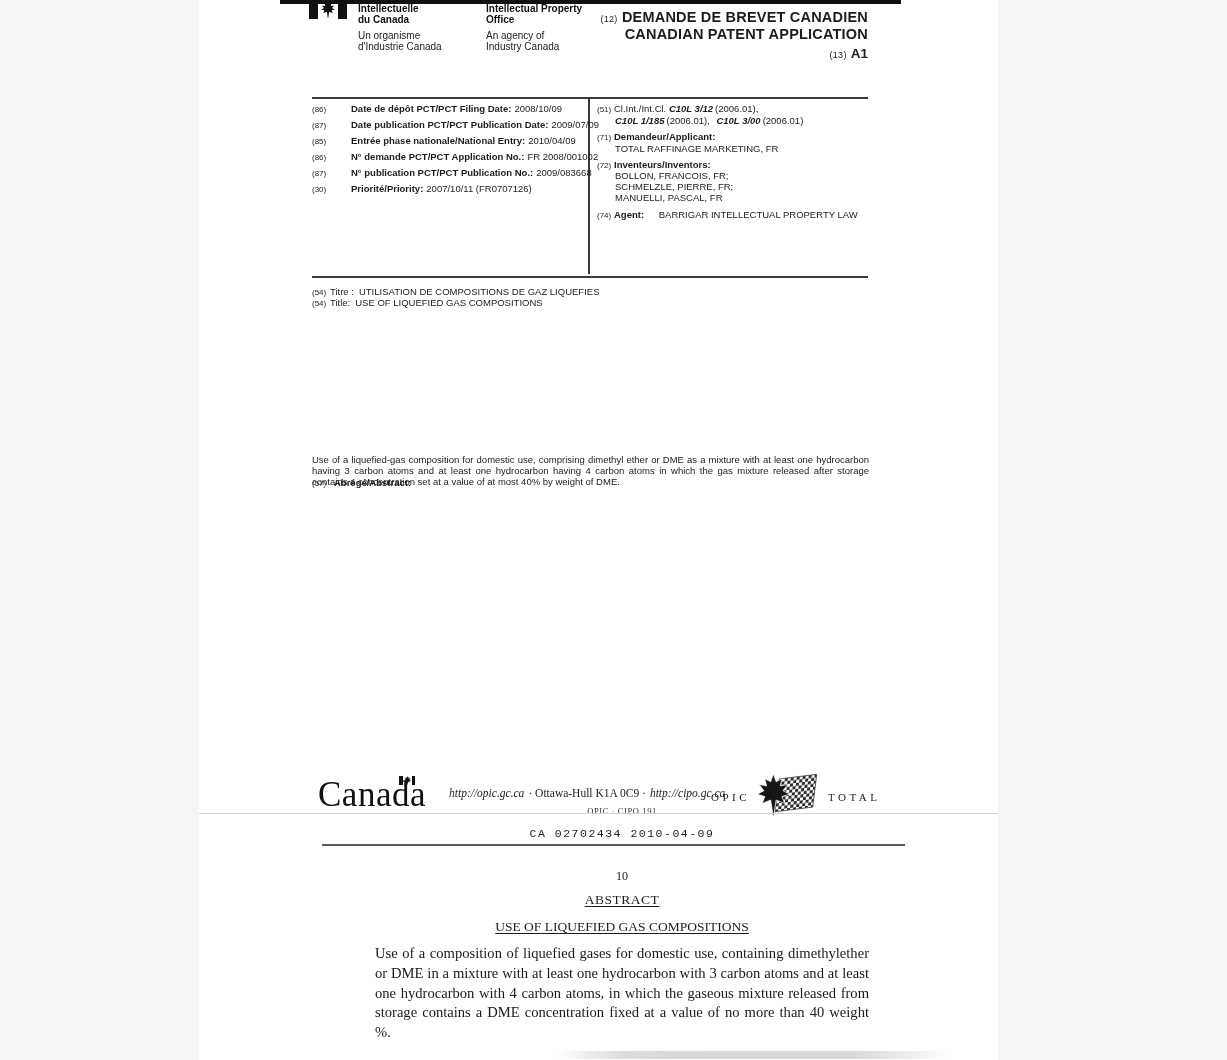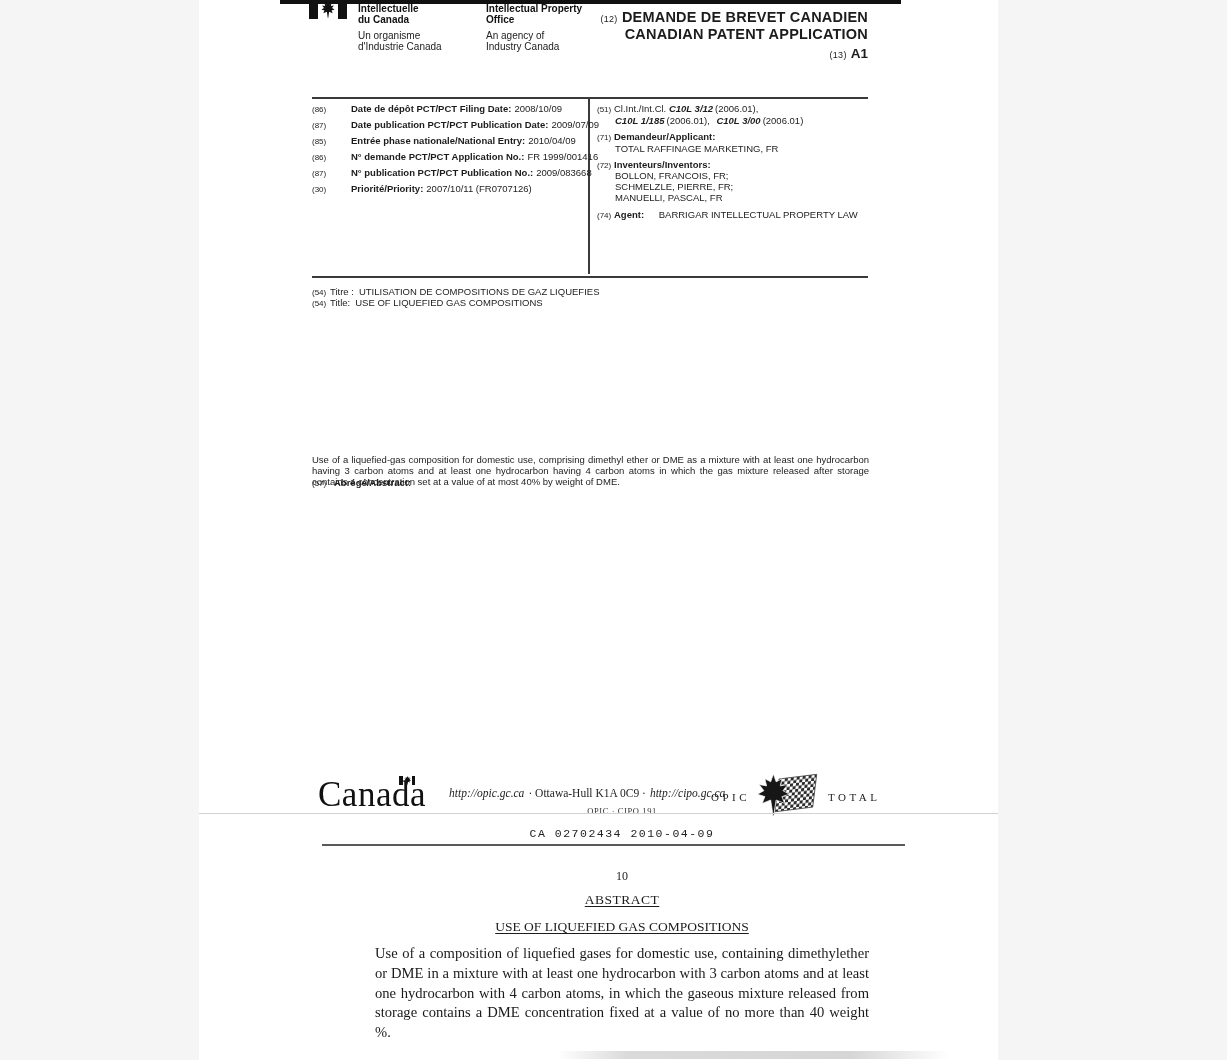--- a/index.html
+++ b/index.html
@@ -124,21 +124,21 @@
   <div class="abs brow" style="top:103px;">
     <span class="bcode">(86)</span><span class="blabel">Date de dépôt PCT/PCT Filing Date:</span><span>2008/10/09</span>
   </div>
   <div class="abs brow" style="top:119px;">
     <span class="bcode">(87)</span><span class="blabel">Date publication PCT/PCT Publication Date:</span><span>2009/07/09</span>
   </div>
   <div class="abs brow" style="top:135px;">
     <span class="bcode">(85)</span><span class="blabel">Entrée phase nationale/National Entry:</span><span>2010/04/09</span>
   </div>
   <div class="abs brow" style="top:151px;">
-    <span class="bcode">(86)</span><span class="blabel">N° demande PCT/PCT Application No.:</span><span>FR 1999/001416</span>
+    <span class="bcode">(86)</span><span class="blabel">N° demande PCT/PCT Application No.:</span><span>FR 2008/001002</span>
   </div>
   <div class="abs brow" style="top:167px;">
     <span class="bcode">(87)</span><span class="blabel">N° publication PCT/PCT Publication No.:</span><span>2009/083668</span>
   </div>
   <div class="abs brow" style="top:183px;">
     <span class="bcode">(30)</span><span class="blabel">Priorité/Priority:</span><span>2007/10/11 (FR0707126)</span>
   </div>
 
   <div class="abs rcol" style="top:103px;">
     <span class="bcode">(51)</span><span class="blabel" style="font-weight:400;">Cl.Int./Int.Cl.</span>

